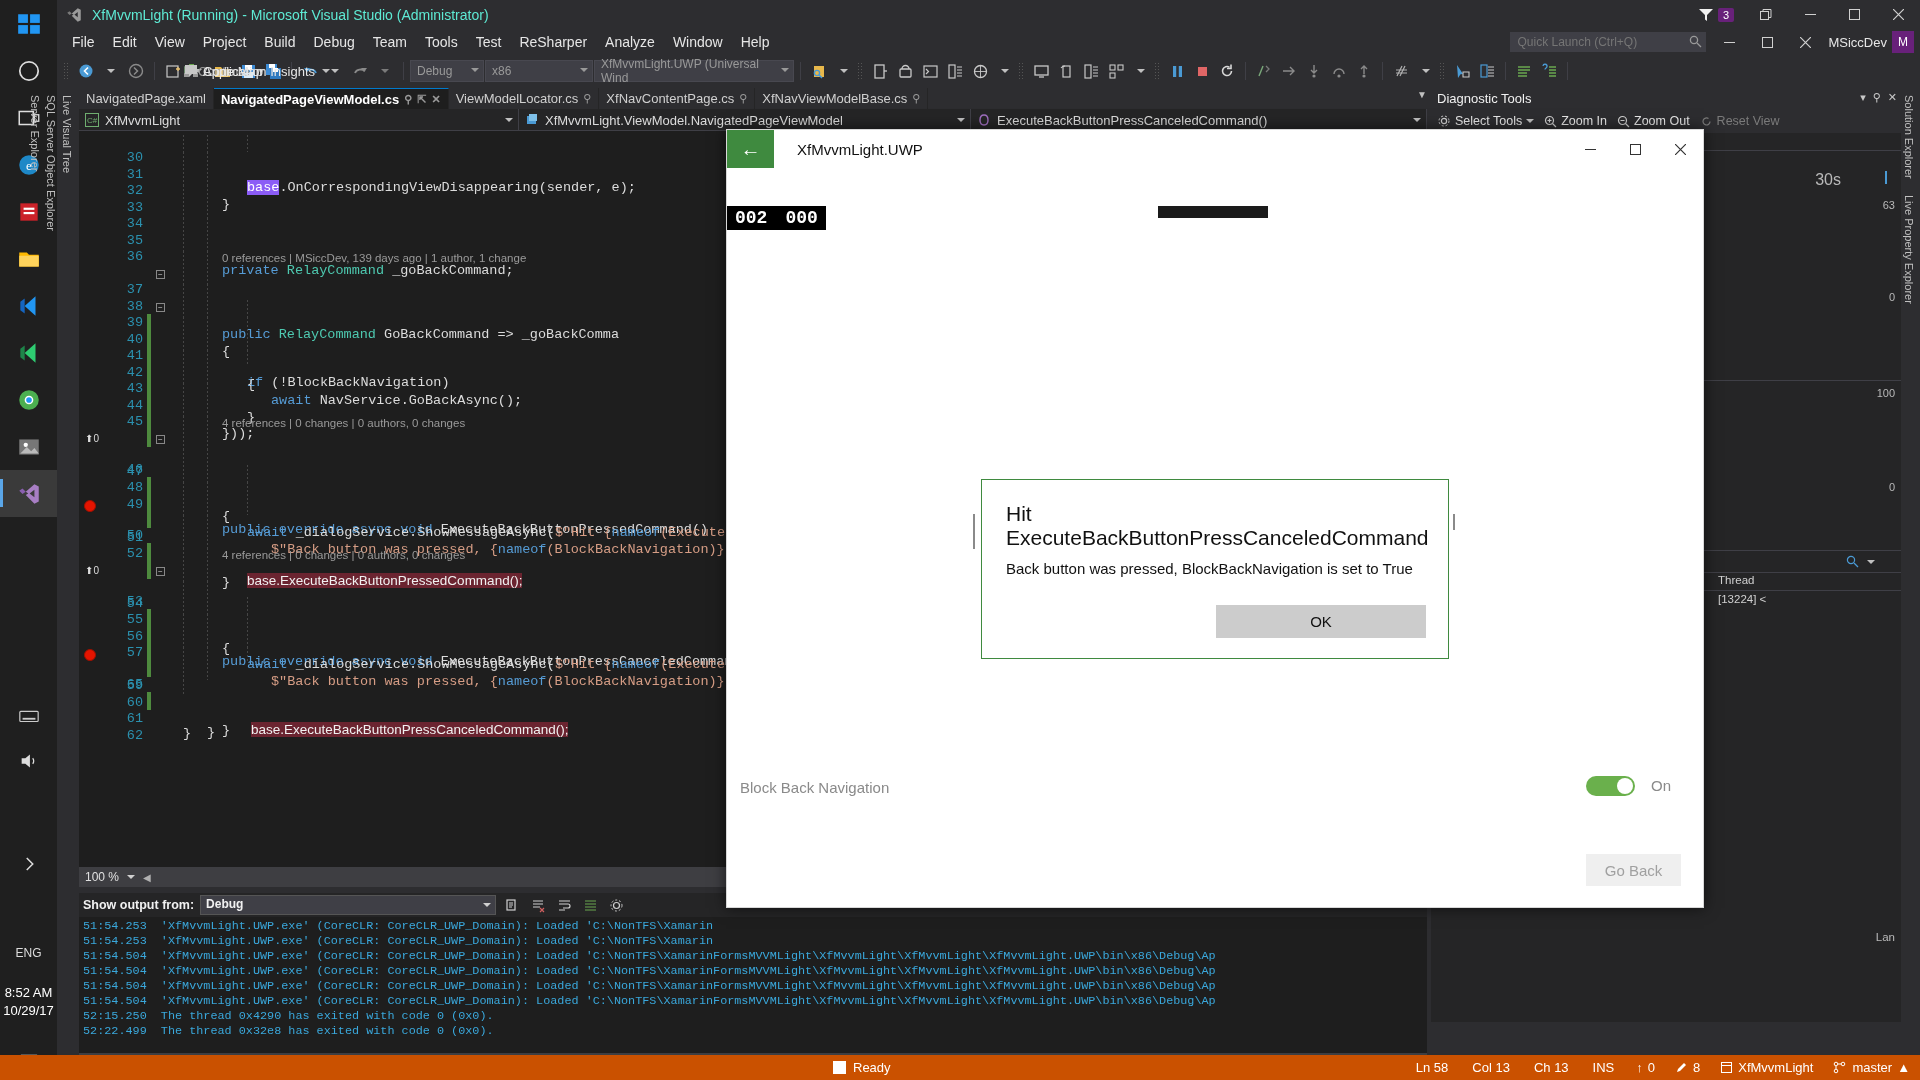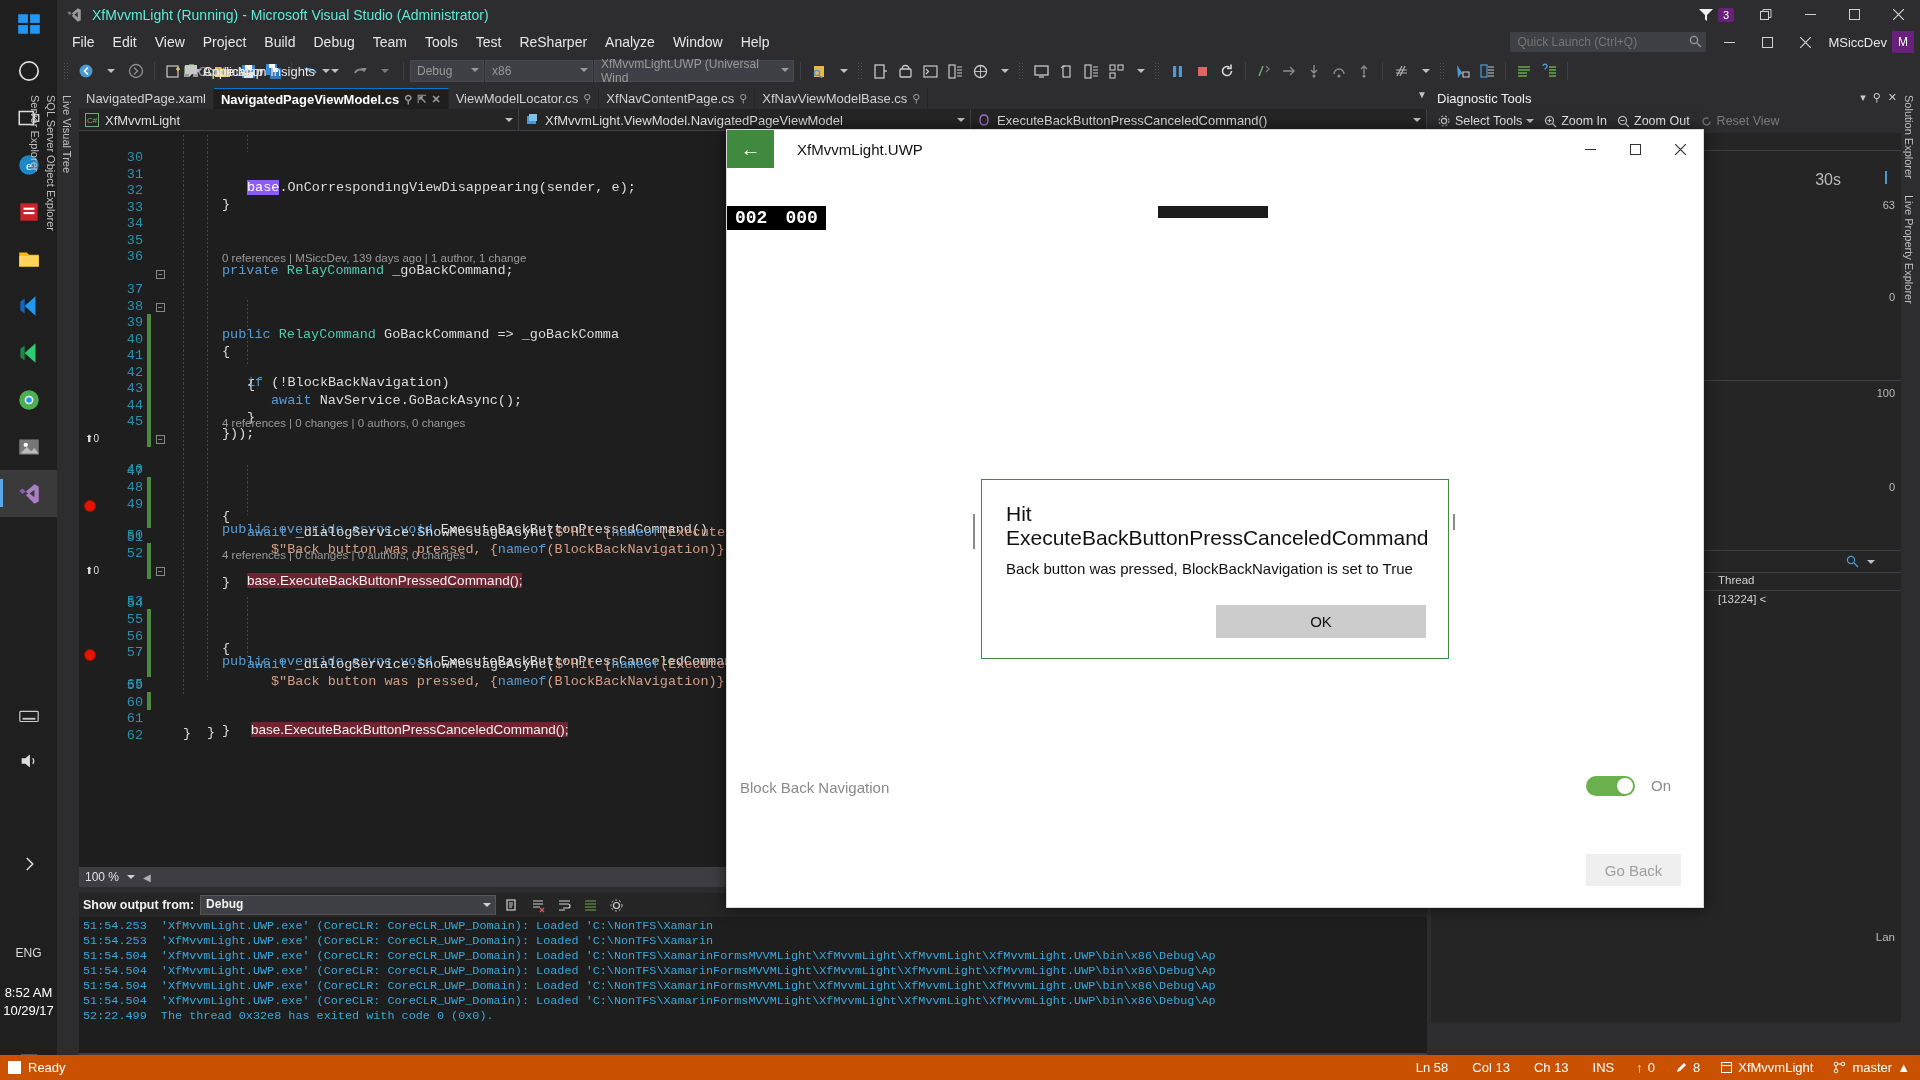--- a/index.html
+++ b/index.html
@@ -186,21 +186,21 @@
   .uwp-bbn { position:absolute; left:13px; top:611px; font-size:15px; color:#8a8a8a; }
   .uwp-toggle { position:absolute; right:68px; top:608px; width:49px; height:20px; border-radius:10px;
                 background:#6ab04c; }
   .uwp-toggle .knob { position:absolute; right:2px; top:2px; width:16px; height:16px; border-radius:50%; background:#fff;}
   .uwp-on { position:absolute; right:32px; top:609px; font-size:15px; color:#8a8a8a;}
   .uwp-goback { position:absolute; right:22px; top:686px; width:95px; height:32px; background:#efefef;
                 display:flex; align-items:center; justify-content:center; font-size:15px; color:#a0a0a0;}
 
   
   .status { position:absolute; left:0; top:1055px; width:1920px; height:25px; background:#ca5100;
-            display:flex; align-items:center; color:#fff; font-size:13px; }
+            display:flex; align-items:center; color:#fff; font-size:13px;justify-content:center; }
   .st-ready { display:flex; align-items:center; gap:7px; padding-left:8px; width:270px;}
   .st-sq { width:13px; height:13px; background:#fff; }
   .st-right { position:absolute; right:0; top:0; height:25px; display:flex; align-items:center; gap:0;}
   .st-cell { padding:0 12px; }
   .st-ico { display:flex; align-items:center; gap:5px; padding:0 10px;}
 </style>
 </head>
 <body>
 
 <div id="root">
@@ -961,20 +961,21 @@
             </svg>
           </div>
         </div>
         <div class="out-body">
           <div class="oline">51:54.253  'XfMvvmLight.UWP.exe' (CoreCLR: CoreCLR_UWP_Domain): Loaded 'C:\NonTFS\Xamarin</div>
           <div class="oline">51:54.253  'XfMvvmLight.UWP.exe' (CoreCLR: CoreCLR_UWP_Domain): Loaded 'C:\NonTFS\Xamarin</div>
           <div class="oline">51:54.504  'XfMvvmLight.UWP.exe' (CoreCLR: CoreCLR_UWP_Domain): Loaded 'C:\NonTFS\XamarinFormsMVVMLight\XfMvvmLight\XfMvvmLight\XfMvvmLight.UWP\bin\x86\Debug\Ap</div>
           <div class="oline">51:54.504  'XfMvvmLight.UWP.exe' (CoreCLR: CoreCLR_UWP_Domain): Loaded 'C:\NonTFS\XamarinFormsMVVMLight\XfMvvmLight\XfMvvmLight\XfMvvmLight.UWP\bin\x86\Debug\Ap</div>
           <div class="oline">51:54.504  'XfMvvmLight.UWP.exe' (CoreCLR: CoreCLR_UWP_Domain): Loaded 'C:\NonTFS\XamarinFormsMVVMLight\XfMvvmLight\XfMvvmLight\XfMvvmLight.UWP\bin\x86\Debug\Ap</div>
           <div class="oline">51:54.504  'XfMvvmLight.UWP.exe' (CoreCLR: CoreCLR_UWP_Domain): Loaded 'C:\NonTFS\XamarinFormsMVVMLight\XfMvvmLight\XfMvvmLight\XfMvvmLight.UWP\bin\x86\Debug\Ap</div>
+          <div class="oline">52:15.250  The thread 0x4290 has exited with code 0 (0x0).</div>
           <div class="oline">52:22.499  The thread 0x32e8 has exited with code 0 (0x0).</div>
           <div class="out-scroll">
             <span style="position:absolute;left:4px;color:#c0c0c0;font-size:9px">◀</span>
             <span class="thumb"></span>
             <span style="position:absolute;right:4px;color:#c0c0c0;font-size:9px">▶</span>
           </div>
         </div>
 
       </div>
 

